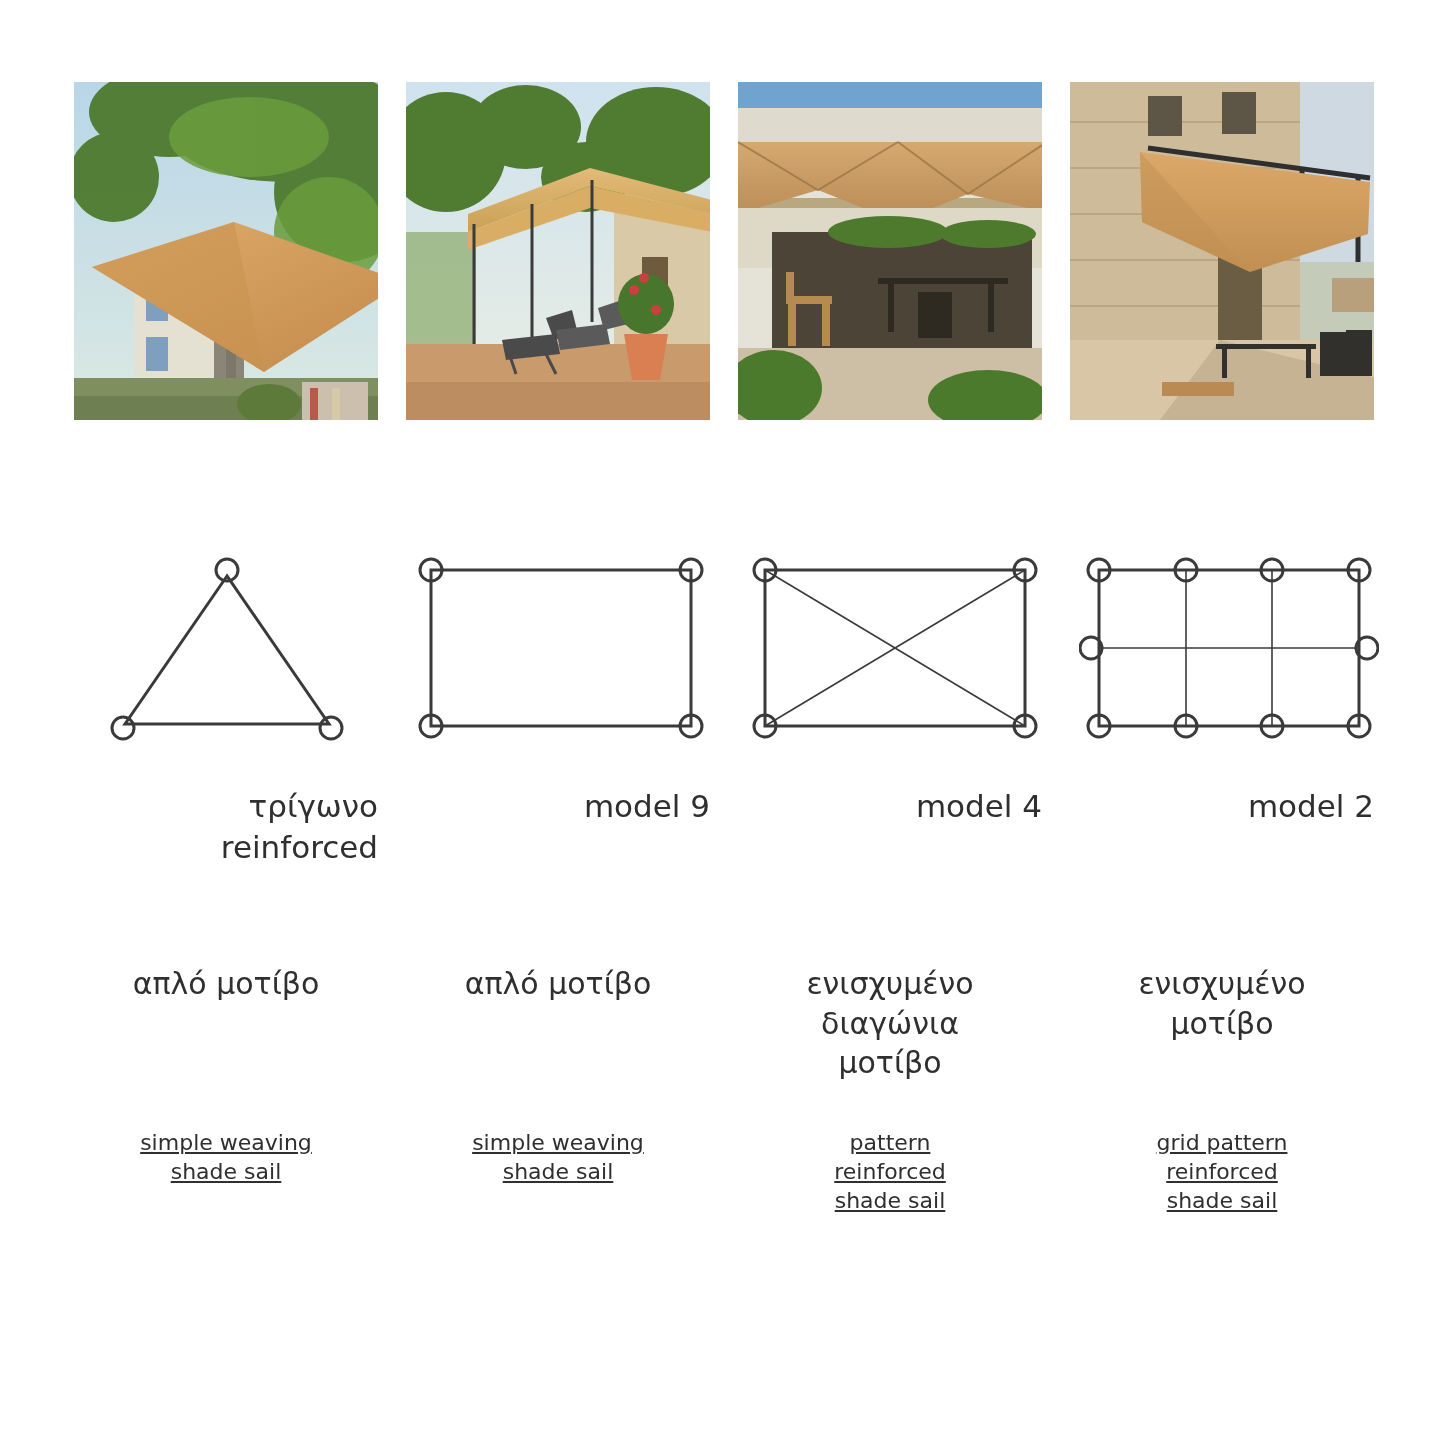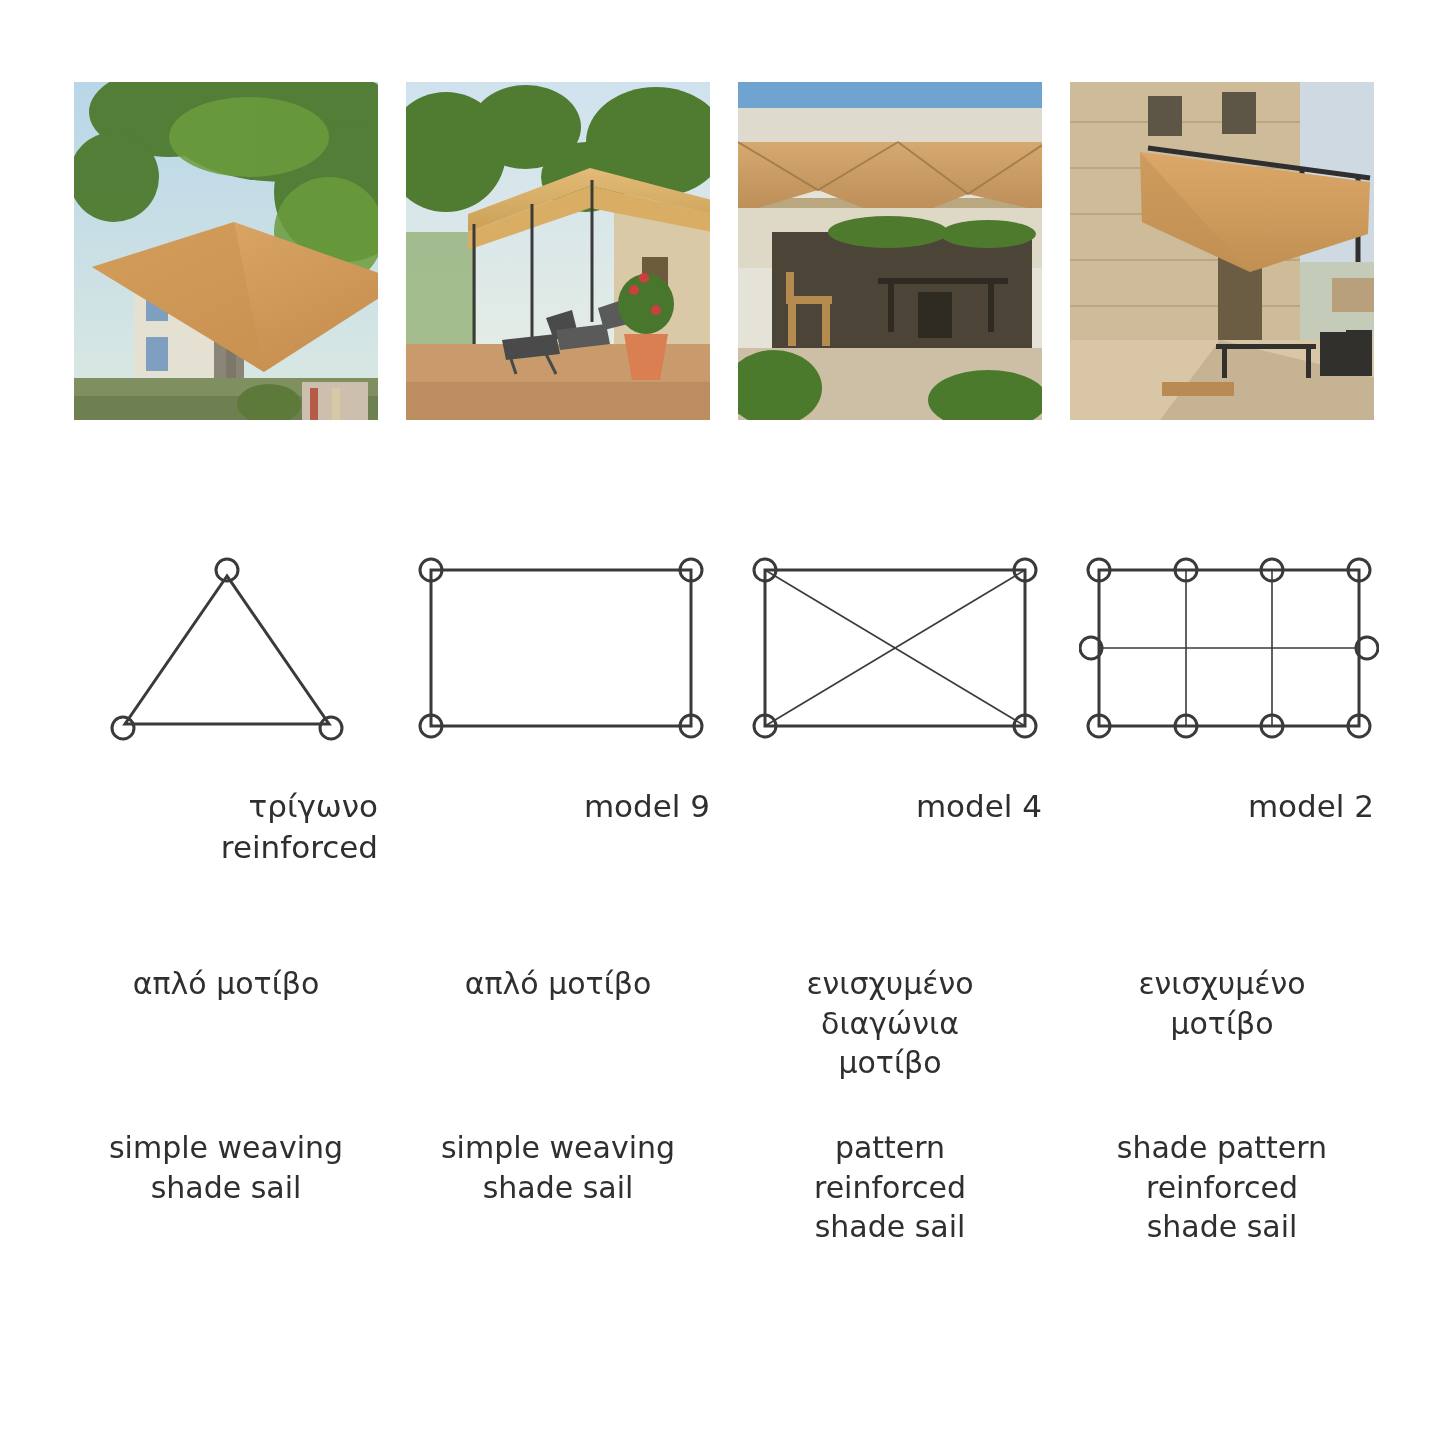--- a/index.html
+++ b/index.html
@@ -78,21 +78,21 @@
   .label-cell {
     width: 306px;
     text-align: center;
     line-height: 1.32;
     color: #2f2f2f;
   }
   .label-cell .line { display: block; }
 
   .model-name { font-size: 31px; text-align: right; }
   .gr-text { font-size: 30px; }
-  .en-text { font-size: 30px; }
+  .en-text { font-size: 22px; text-decoration: underline; }
 </style>
 </head>
 <body>
 
 <div class="page">
 
   <div class="photo-row">
 
     <div class="photo">
       <svg viewBox="0 0 306 338" xmlns="http://www.w3.org/2000/svg">
@@ -412,19 +412,19 @@
     <div class="label-cell en-text">
       <span class="line">simple weaving</span>
       <span class="line">shade sail</span>
     </div>
     <div class="label-cell en-text">
       <span class="line">pattern</span>
       <span class="line">reinforced</span>
       <span class="line">shade sail</span>
     </div>
     <div class="label-cell en-text">
-      <span class="line">shade pattern</span>
+      <span class="line">grid pattern</span>
       <span class="line">reinforced</span>
       <span class="line">shade sail</span>
     </div>
   </div>
 
 </div>
 
 </body></html>

